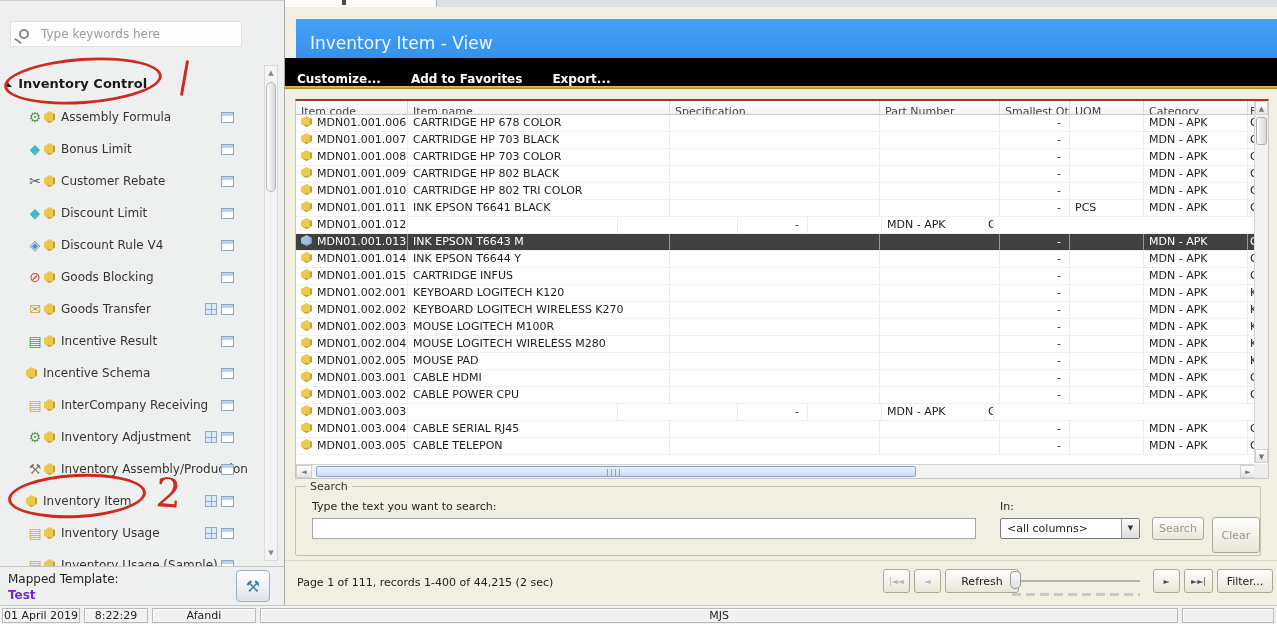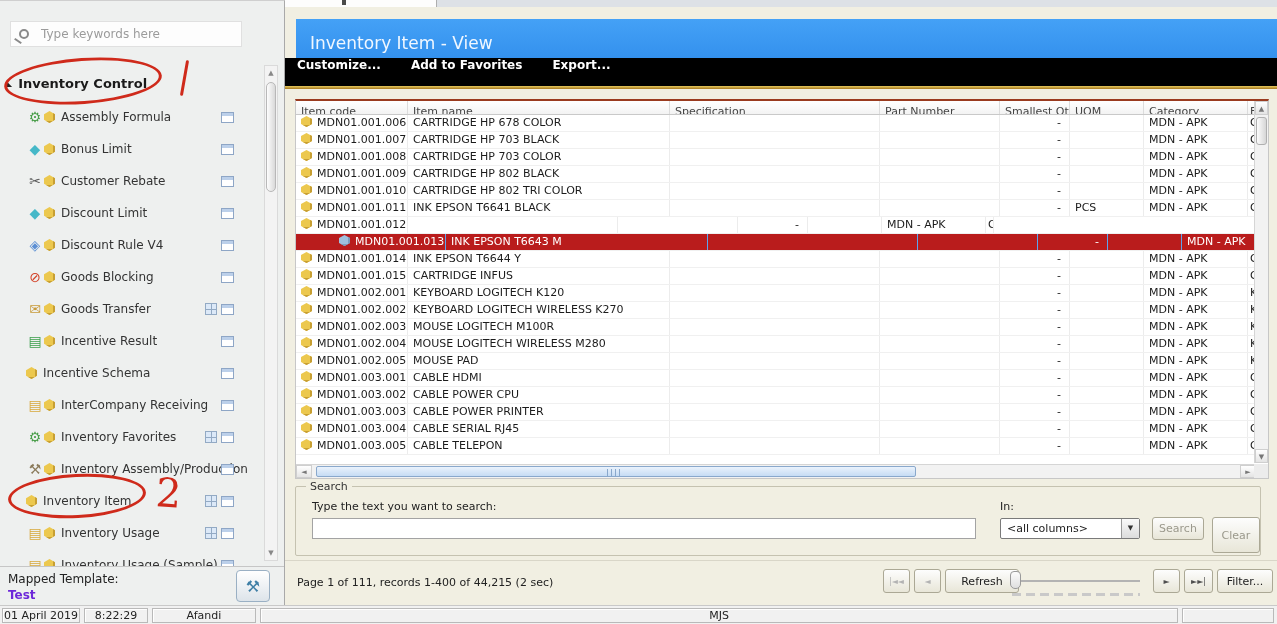--- a/index.html
+++ b/index.html
@@ -41,37 +41,37 @@
   .tools-btn { position:absolute; right:14px; top:3px; width:34px; height:32px; border:1px solid #9ab0c4; border-radius:4px;
                background:linear-gradient(#ffffff,#dde4ea); font-size:16px; color:#3f7fa6; cursor:pointer; }
 
   
   .main { position:absolute; left:285px; top:0; width:992px; height:605px; background:#f1efe2; }
   .topstrip { position:absolute; left:0; top:0; width:992px; height:7px; background:#dde1e6; }
   .topstrip .tabrem { position:absolute; left:0; top:0; width:152px; height:7px; background:#fdfdfd; border-right:1px solid #aeaeae; }
   .topstrip .tick { position:absolute; left:57px; top:0; width:4px; height:5px; background:#4a4a4a; }
   .bluebar { position:absolute; left:11px; top:7px; width:1196px; height:51px; background:linear-gradient(#44a1f6,#2f8ceb);margin-top:12px; }
   .bluebar .title { position:absolute; left:14px; top:14px; font-size:17px; color:#f0f7ff; }
-  .blackbar { position:absolute; left:0; top:58px; width:992px; height:28px; background:#000; display:flex; align-items:flex-start; gap:30px; padding-left:12px; }
+  .blackbar { position:absolute; left:0; top:58px; width:992px; height:28px; background:#000; display:flex; align-items:flex-end; gap:30px; padding-left:12px; }
   .blackbar .tb-item { color:#fff; font-size:12px; font-weight:bold; cursor:pointer; }
   .goldline { position:absolute; left:0; top:86px; width:992px; height:3px; background:linear-gradient(#e7c95e,#a87b20); }
 
   
   .tablewrap { position:absolute; left:10px; top:99px; width:974px; height:380px; background:#fff; border:1px solid #c7c7c7; border-top:2px solid #9a3b1f; }
   .thead { display:flex; height:14px; background:linear-gradient(#ffffff,#f3f3f3); border-bottom:1px solid #c9c9c9; }
   .thead .c { font-size:11px; color:#444; line-height:21px; border-right:1px solid #dcdcdc; }
   .c { padding-left:5px; overflow:hidden; white-space:nowrap; flex:none; }
   .c0{width:112px;} .c1{width:262px;} .c2{width:210px;} .c3{width:120px;}
   .c4{width:70px; text-align:right; padding-right:8px;} .c5{width:74px;} .c6{width:104px;} .c7{width:8px; padding-left:2px;}
   .thead .c4 { text-align:left; padding-right:0; }
   .tbody { height:340px; overflow:hidden; }
   .trow { display:flex; height:17px; border-bottom:1px solid #f0f0f0; cursor:pointer; }
   .trow .c { font-size:11px; color:#1c1c1c; line-height:16px; border-right:1px solid #ececec; }
   .trow .hex { width:11px; height:11px; margin-right:5px; vertical-align:-1px; }
-  .trow.selected { background:#b91c1c;padding-left:38px; }
+  .trow.selected { background:#404040; }
   .trow.selected .c { color:#fff; border-right-color:#5da4ee; }
   .trow.selected .hex { background:#9fc0dd; box-shadow:inset -2px -2px 0 #7d9cbb; }
   .vscroll { position:absolute; right:0; top:0; width:14px; height:362px; background:#f2f2f2; border-left:1px solid #d5d5d5; }
   .vscroll .up,.vscroll .down { position:absolute; width:13px; height:14px; font-size:7px; color:#777; text-align:center; line-height:14px; border:1px solid #cfcfcf; background:linear-gradient(#fff,#e4e4e4); cursor:pointer; }
   .vscroll .up{top:0;} .vscroll .down{bottom:0;}
   .vscroll .thumb { position:absolute; left:1px; top:16px; width:11px; height:28px; background:linear-gradient(90deg,#fdfdfd,#d6d6d6); border:1px solid #b0b0b0; border-radius:3px; cursor:grab; }
   .hscroll { position:absolute; left:0; bottom:0; width:960px; height:14px; background:#f2f2f2; border-top:1px solid #d5d5d5; }
   .hscroll .left,.hscroll .right { position:absolute; top:0; width:16px; height:13px; font-size:7px; color:#777; text-align:center; line-height:13px; border:1px solid #cfcfcf; background:linear-gradient(#fff,#e4e4e4); cursor:pointer; }
   .hscroll .left{left:0;} .hscroll .right{right:0;}
   .hscroll .thumb { position:absolute; left:20px; top:1px; width:600px; height:11px; background:linear-gradient(#eaf2fc,#c6dcf4); border:1px solid #89a8cc; border-radius:2px; cursor:grab; }
@@ -223,21 +223,21 @@
         <span class="hex side-hex"></span>
         <span class="side-label">InterCompany Receiving</span>
         <span class="right-ics">
           <span class="grid-ic"></span>
           <span class="win-ic"></span>
         </span>
       </div>
         <div class="side-item icon-glyph">
         <span class="glyph" style="color: rgb(74, 158, 74);">⚙</span>
         <span class="hex side-hex"></span>
-        <span class="side-label">Inventory Favorites</span>
+        <span class="side-label">Inventory Adjustment</span>
         <span class="right-ics has-grid">
           <span class="grid-ic"></span>
           <span class="win-ic"></span>
         </span>
       </div>
         <div class="side-item icon-glyph">
         <span class="glyph" style="color: rgb(138, 122, 90);">⚒</span>
         <span class="hex side-hex"></span>
         <span class="side-label">Inventory Assembly/Production</span>
         <span class="right-ics">
@@ -478,21 +478,20 @@
           <span class="c c1">CABLE POWER CPU</span>
           <span class="c c2"></span>
           <span class="c c3"></span>
           <span class="c c4">-</span>
           <span class="c c5"></span>
           <span class="c c6">MDN - APK</span>
           <span class="c c7">C</span>
         </div>
           <div class="trow">
           <span class="c c0"><span class="hex"></span><span>MDN01.003.003</span></span>
-          <span class="c c1">CABLE POWER PRINTER</span>
           <span class="c c2"></span>
           <span class="c c3"></span>
           <span class="c c4">-</span>
           <span class="c c5"></span>
           <span class="c c6">MDN - APK</span>
           <span class="c c7">C</span>
         </div>
           <div class="trow">
           <span class="c c0"><span class="hex"></span><span>MDN01.003.004</span></span>
           <span class="c c1">CABLE SERIAL RJ45</span>

